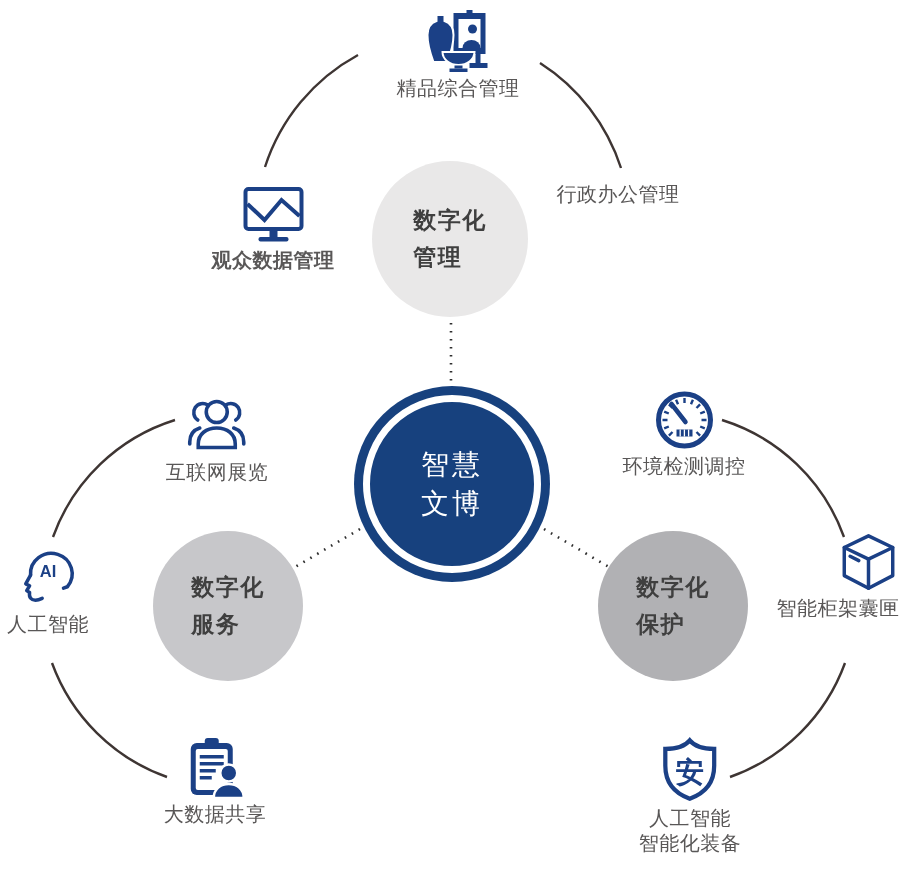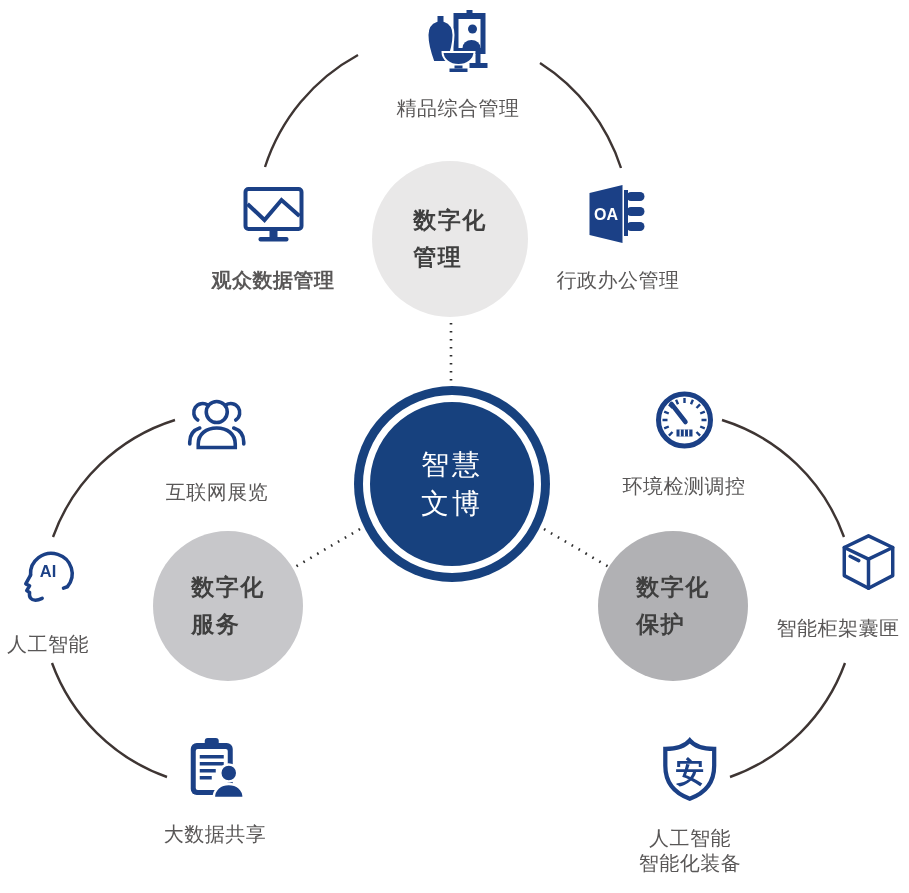--- a/index.html
+++ b/index.html
@@ -18,21 +18,21 @@
   .hub-right { left:598px; top:531px; width:150px; height:150px; background:#B1B1B4; }
 
   
   .hub-center { position:absolute; left:354px; top:386px; width:196px; height:196px; border-radius:50%; background:#17417E; }
   .hub-center-inner { position:absolute; inset:9px; border-radius:50%; border:7px solid #ffffff; background:#17417E;
     display:flex; align-items:center; justify-content:center; }
   .center-label { text-align:center; color:#ffffff; font-size:28px; font-weight:500; line-height:39px; letter-spacing:3px; }
   .center-label span { display:block; }
 
   
-  .node { position:absolute; transform:translateX(-50%); display:flex; flex-direction:column; align-items:center; gap:22px; }
+  .node { position:absolute; transform:translateX(-50%); display:flex; flex-direction:column; align-items:center; gap:2px; }
   .node .icon { display:block; color:#1B4086; }
   .node .icon svg { display:block; width:100%; height:100%; }
   .node-label { font-size:20px; color:#595757; letter-spacing:0.5px; white-space:nowrap; text-align:center; line-height:25px; }
   .node-label span { display:block; }
 </style>
 </head>
 <body>
 
 <div class="canvas">
 
@@ -109,30 +109,20 @@
         <rect x="4" y="7" width="56" height="40" rx="3" fill="none" stroke="currentColor" stroke-width="4"></rect>
         <polyline points="6,22 23,38 40,18 58,34" fill="none" stroke="currentColor" stroke-width="4"></polyline>
         <rect x="28" y="47" width="8" height="8" fill="currentColor"></rect>
         <rect x="17" y="55" width="30" height="4.5" rx="2" fill="currentColor"></rect>
       </svg>
     </span>
     <span class="node-label">观众数据管理</span>
   </div>
 
   <div class="node" style="left:618px; top:182px;">
-    <span class="icon" style="width:64px;height:64px;">
-      <svg viewBox="0 0 64 64">
-        <path d="M3 11 L36 3 L36 61 L3 53 Z" fill="currentColor"></path>
-        <text x="19.5" y="38" text-anchor="middle" font-size="16" font-weight="bold" fill="#ffffff">OA</text>
-        <rect x="37.5" y="8" width="4" height="46" fill="currentColor"></rect>
-        <rect x="40" y="10" width="18" height="9" rx="4.5" fill="currentColor"></rect>
-        <rect x="40" y="25" width="18" height="9" rx="4.5" fill="currentColor"></rect>
-        <rect x="40" y="40" width="18" height="9" rx="4.5" fill="currentColor"></rect>
-      </svg>
-    </span>
     <span class="node-label">行政办公管理</span>
   </div>
 
   <div class="node" style="left:217px; top:394px;">
     <span class="icon" style="width:64px;height:64px;">
       <svg viewBox="0 0 64 64">
         <g fill="none" stroke="currentColor" stroke-width="3.6" stroke-linecap="round">
           <path d="M23 11 A8.5 8.5 0 0 0 13 26"></path>
           <path d="M5 50 v-2 c0 -7 4 -12 10 -14"></path>
           <path d="M41 11 A8.5 8.5 0 0 1 51 26"></path>

